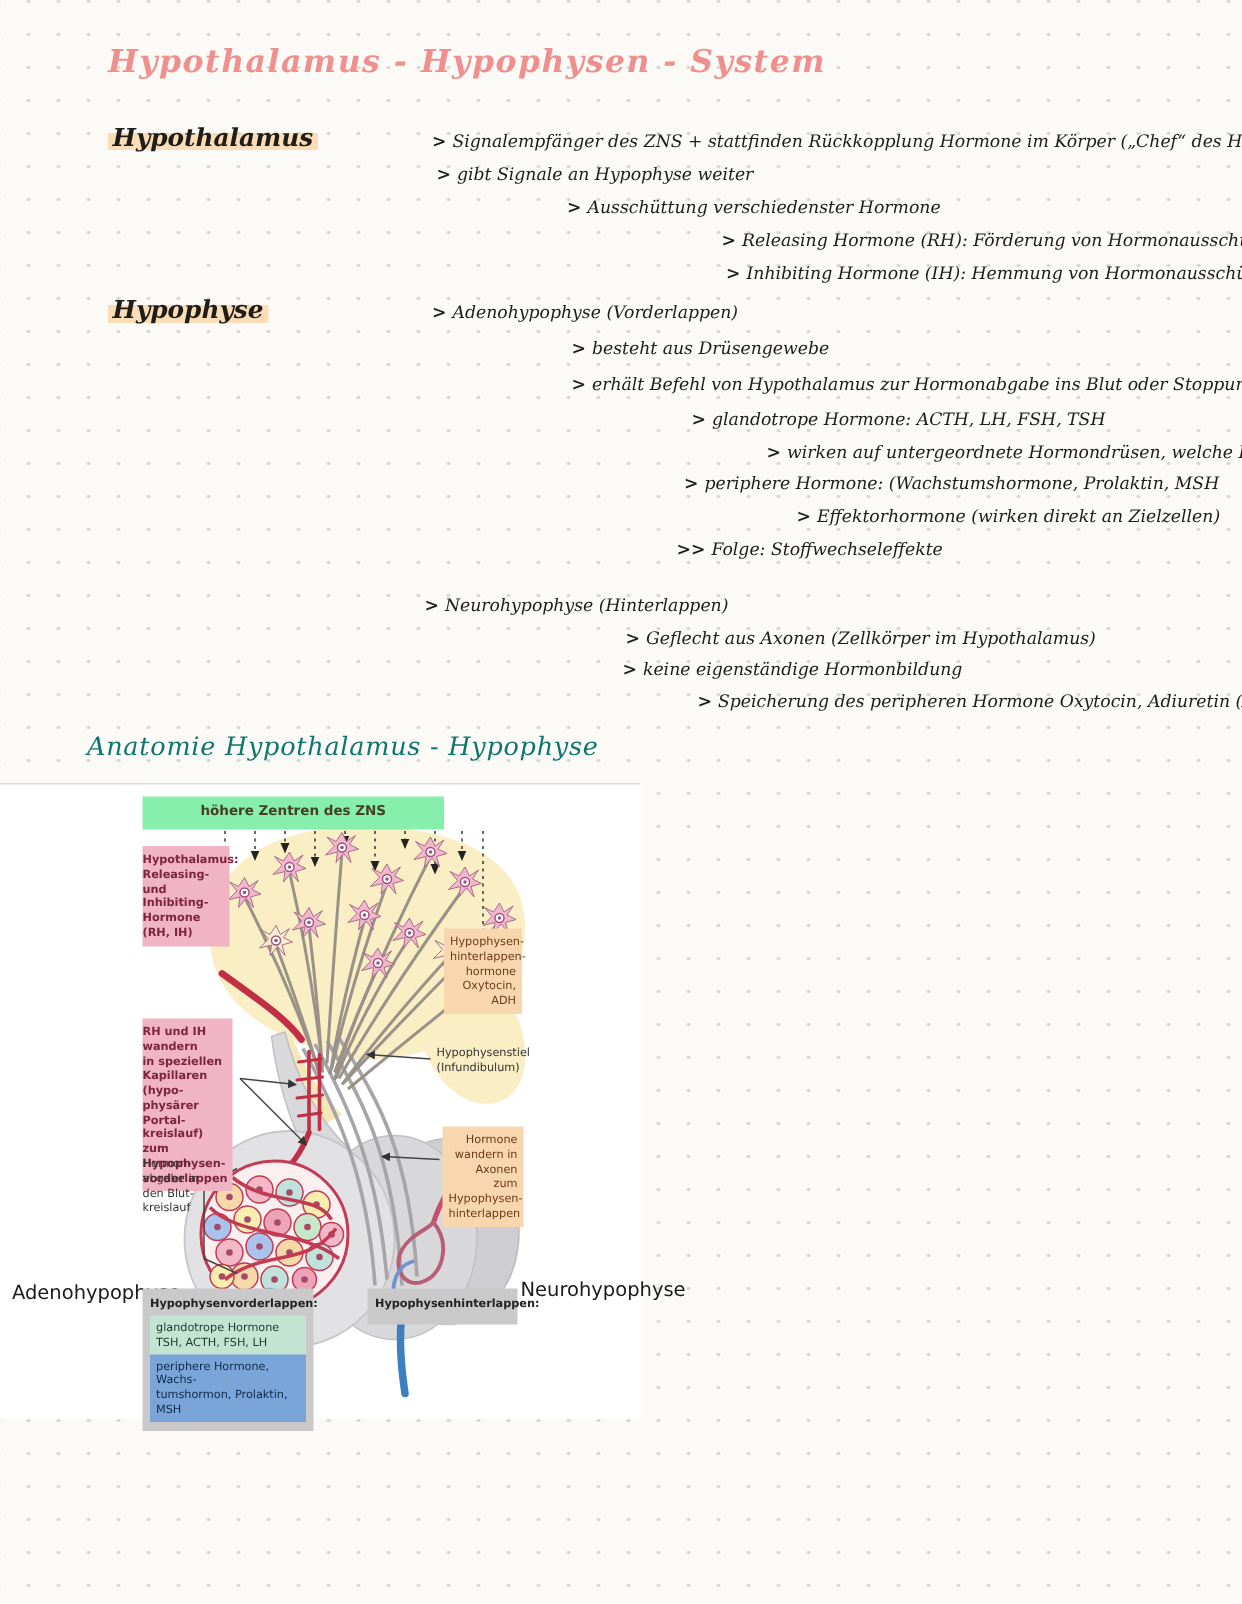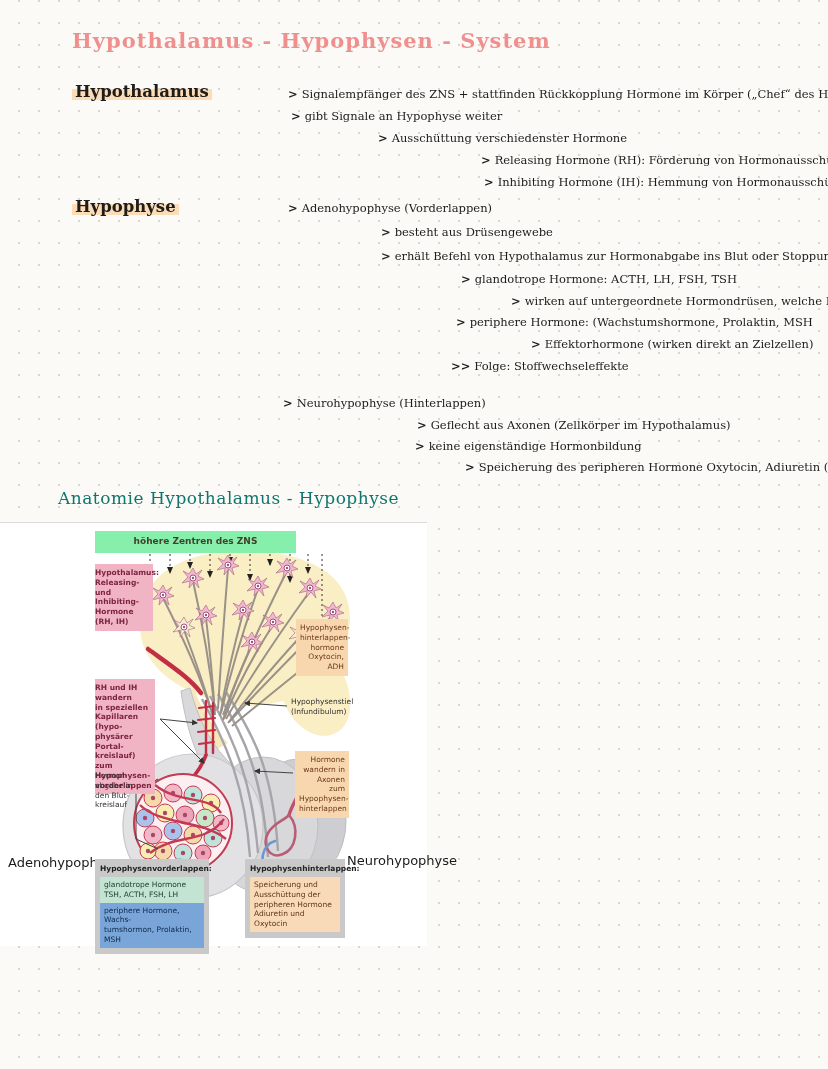--- a/index.html
+++ b/index.html
@@ -1,21 +1,21 @@
 <!DOCTYPE html>
 <html><head>
 <meta charset="utf-8">
 <style>
   html,body{margin:0;padding:0;}
   body{width:828px;height:1069px;position:relative;overflow:hidden;
        background-color:#fbfaf7;
        background-image:radial-gradient(circle,#d9d6d1 1px,transparent 1.4px);
        background-size:20px 22px;background-position:9px 12px;
        font-family:"DejaVu Sans",sans-serif;}
-  .hand{font-family:"DejaVu Serif",serif;}
+  .hand{font-family:"DejaVu Serif",serif;font-style:italic;}
   .abs{position:absolute;}
   .page-title{font-size:21px;letter-spacing:1px;color:#f0908e;font-weight:bold;white-space:nowrap;}
   .sec-heading{font-size:16.5px;font-weight:bold;color:#201c18;white-space:nowrap;}
   .hl{background:linear-gradient(transparent 35%,rgba(250,198,132,.55) 35%,rgba(250,198,132,.55) 95%,transparent 95%);padding:0 3px;margin-left:28px;}
   .note-line{font-size:11.5px;color:#1c1c1c;white-space:nowrap;}
   .note-line .marker{margin-right:4px;font-weight:bold;}
   .anatomy-heading{font-size:16px;color:#0f766e;letter-spacing:.5px;white-space:nowrap;}
 
   
   .diagram{left:0;top:522px;width:427px;height:423px;background:#ffffff;border-top:1px solid #dddad5;}
@@ -259,20 +259,16 @@
   <div class="sumbox" style="left:95px;top:336px;width:114px;">
     <div class="hdr">Hypophysenvorderlappen:</div>
     <div class="subblock greenblock">glandotrope Hormone
 TSH, ACTH, FSH, LH</div>
     <div class="subblock blueblock">periphere Hormone, Wachs-
 tumshormon, Prolaktin, MSH</div>
   </div>
 
   <div class="sumbox" style="left:245px;top:336px;width:100px;">
     <div class="hdr">Hypophysenhinterlappen:</div>
-    <div class="subblock orangeblock">Speicherung und
-Ausschüttung der
-peripheren Hormone
-Adiuretin und Oxytocin</div>
   </div>
 
   <div class="dlabel typed-label" style="left:347px;top:330px;">Neurohypophyse</div>
 </div>
 
 </body></html>

